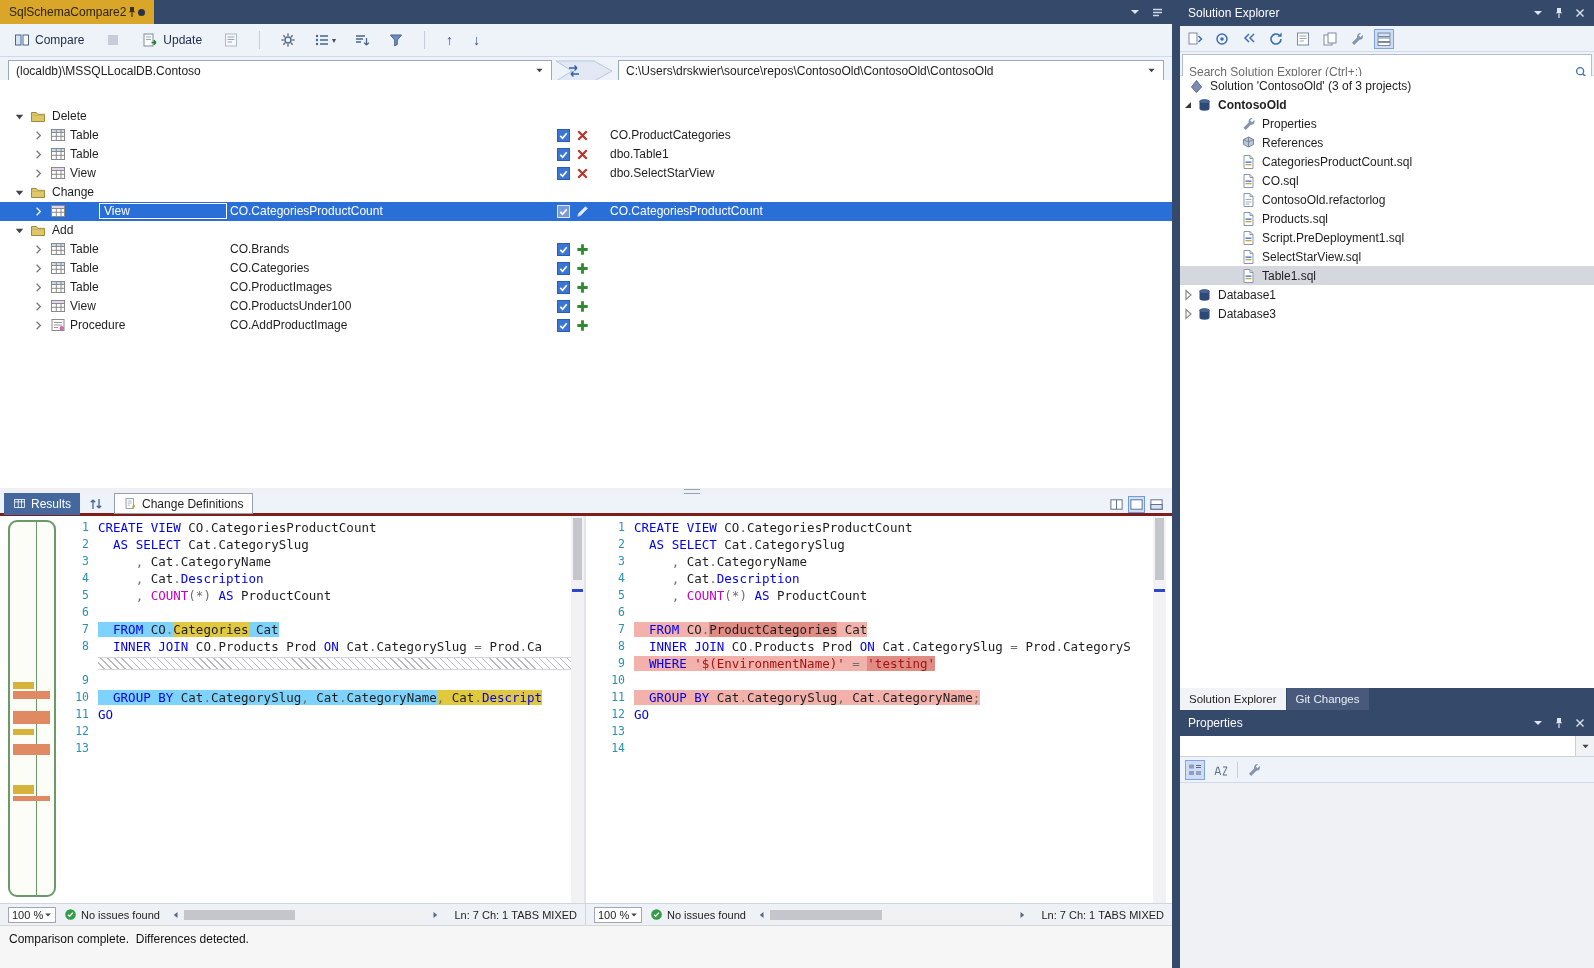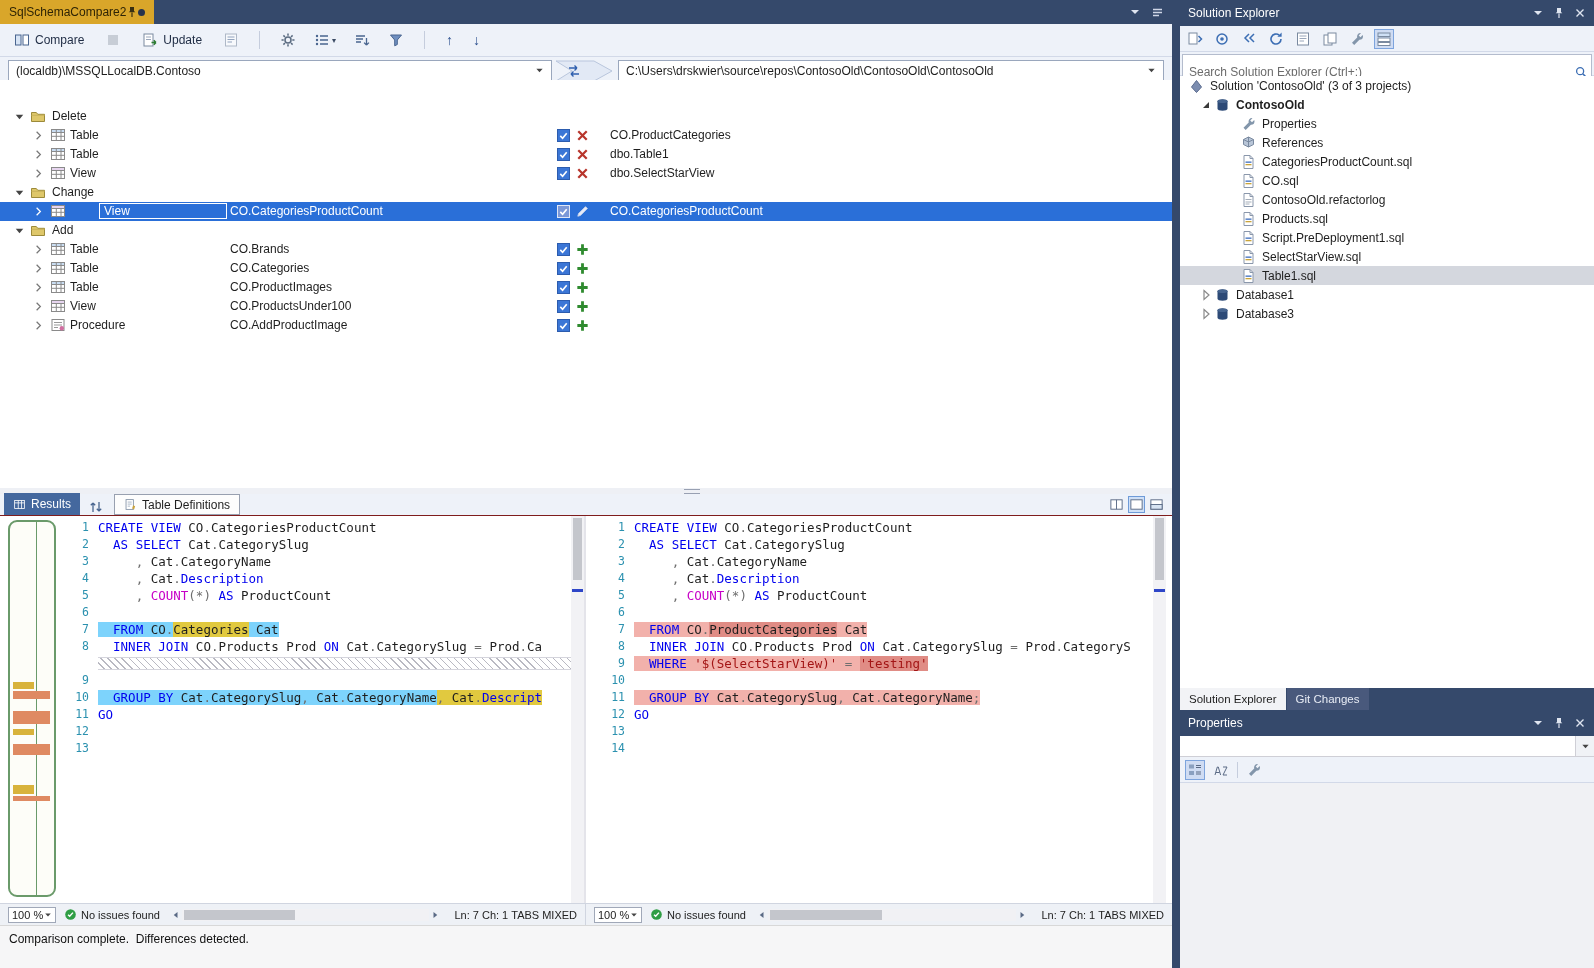--- a/index.html
+++ b/index.html
@@ -51,21 +51,21 @@
 .act{left:575px;top:2px;width:15px;height:15px}
 .tgt{left:610px}
 .cg-row.sel{background:#2a6fd8;color:#fff}
 .cg-row.sel .ic svg *{stroke:#fff}
 .cg-row.sel .chk{background:#7b98d8;border-color:#dfe6f7}
 
 
 .hsplit{position:absolute;top:488px;left:0;width:1172px;height:6px;background:#eef0f5}
 .hsplit::after{content:"";position:absolute;left:684px;top:1px;width:16px;height:3px;border-top:1px solid #98a0b2;border-bottom:1px solid #98a0b2}
 #results{position:absolute;top:494px;left:0;width:1172px;height:431px;background:#fff}
-.res-tabs{position:relative;height:22px;background:#eef2f9;border-bottom:1px solid #7f1d1d;display:flex;align-items:flex-end}
+.res-tabs{position:relative;height:22px;background:#eef2f9;border-bottom:3px solid #7f1d1d;display:flex;align-items:center}
 .res-tab{display:flex;align-items:center;gap:5px;padding:0 9px;height:22px}
 .res-tab.active{background:#44689e;color:#fff;margin-left:4px}
 .res-tab.doc{background:#fdfdfd;border:1px solid #98a0b0;height:21px;margin-left:10px;color:#1e1e1e}
 .sortbtn{margin-left:8px;display:flex;align-items:center}
 .layouts{position:absolute;right:8px;top:3px;display:flex;gap:5px}
 .lay{width:15px;height:15px}
 .lay.sel-lay{outline:1px solid #6f9bd8;background:#cfe0f7}
 .diff{position:absolute;top:22px;left:0;right:0;bottom:22px;background:#fff}
 .map{position:absolute;left:8px;top:4px;width:48px;bottom:6px}
 .map-box{position:absolute;inset:0;border:2px solid #6a9a6a;border-radius:9px;background:#fdfdf8}
@@ -112,21 +112,21 @@
 .tbtn.sel{background:#cfdcf3;border:1px solid #7da4dd}
 .se-search{height:24px;background:#eef2f9;border-bottom:1px solid #d2d9e8;padding:2px}
 .search{height:24px;background:#fff;border:1px solid #b4bccd;display:flex;align-items:center;padding:12px 3px 0 6px}
 .search input{flex:1;border:0;outline:0;background:transparent;font-family:"Liberation Sans",sans-serif;font-size:12px;color:#444}
 .search input::placeholder{color:#6b6b6b}
 #tree{position:absolute;top:76px;left:0;right:0;height:612px;background:#fff;overflow:hidden}
 .tr{display:flex;align-items:center;height:19px;white-space:nowrap}
 .tr .arrow{width:16px;height:16px;display:inline-flex;flex:none}
 .tr .icon{width:17px;height:16px;margin-right:5px}
 .tr.lvl0{padding-left:8px}
-.tr.lvl1{padding-left:18px}
+.tr.lvl1{padding-left:0}
 .tr.lvl2{padding-left:60px}
 .tr.sel{background:#d4d7de}
 .tr.bold .tlabel{font-weight:bold}
 .se-tabs{position:absolute;top:688px;left:0;right:0;height:22px;background:#35496b;display:flex;align-items:flex-end}
 .se-tab{height:22px;display:flex;align-items:center;padding:0 9px;font-size:11.5px}
 .se-tab.active{background:#f2f3f6;color:#1e1e1e}
 .se-tab.inactive{background:#49597c;color:#e8ecf5;margin-left:1px}
 .props-head{position:absolute;top:710px;left:0;right:0}
 .props-combo{position:absolute;top:736px;left:0;right:0;height:21px;background:#fff;border-bottom:1px solid #cfcfd6;display:flex}
 .props-combo .cbtn{margin-left:auto;width:19px;display:flex;align-items:center;justify-content:center;background:#f0f2f6;border-left:1px solid #cfcfd6}
@@ -534,21 +534,21 @@
             </span>
           </div>
         <div class="res-tab doc">
           <span class="icon" style="width:13px;height:13px">
               <svg viewBox="0 0 16 16">
                 <rect x="2.5" y="2" width="9" height="12" fill="#fff" stroke="#7a8aa0"></rect>
                 <path d="M4.5 5h5M4.5 7.5h5M4.5 10h3" stroke="#9aa7bb"></path>
                 <path d="M10 13l1.3-4 2.4 1-1.3 4z" fill="#caa23c"></path>
               </svg>
             </span>
-          <span>Table Definitions</span>
+          <span>Change Definitions</span>
         </div>
         <div class="layouts">
           <span class="lay icon">
               <svg viewBox="0 0 16 16">
                 <rect x="2" y="3" width="12" height="10" fill="#fff" stroke="#5a6a85"></rect>
                 <path d="M8 3v10" stroke="#5a6a85"></path>
               </svg>
             </span>
           <span class="lay icon sel-lay">
               <svg viewBox="0 0 16 16">
@@ -603,21 +603,21 @@
         <div class="pane rightp">
           <div class="code" id="code-right">
               <div class="code-line"><span class="ln">1</span><span class="ct"><span class="tok k">CREATE</span><span class="tok "> </span><span class="tok k">VIEW</span><span class="tok "> CO</span><span class="tok p">.</span><span class="tok ">CategoriesProductCount</span></span></div>
               <div class="code-line"><span class="ln">2</span><span class="ct"><span class="tok ">  </span><span class="tok k">AS</span><span class="tok "> </span><span class="tok k">SELECT</span><span class="tok "> Cat</span><span class="tok p">.</span><span class="tok ">CategorySlug</span></span></div>
               <div class="code-line"><span class="ln">3</span><span class="ct"><span class="tok ">     </span><span class="tok p">,</span><span class="tok "> Cat</span><span class="tok p">.</span><span class="tok ">CategoryName</span></span></div>
               <div class="code-line"><span class="ln">4</span><span class="ct"><span class="tok ">     </span><span class="tok p">,</span><span class="tok "> Cat</span><span class="tok p">.</span><span class="tok k">Description</span></span></div>
               <div class="code-line"><span class="ln">5</span><span class="ct"><span class="tok ">     </span><span class="tok p">,</span><span class="tok "> </span><span class="tok f">COUNT</span><span class="tok p">(*)</span><span class="tok "> </span><span class="tok k">AS</span><span class="tok "> ProductCount</span></span></div>
               <div class="code-line"><span class="ln">6</span><span class="ct"></span></div>
               <div class="code-line"><span class="ln">7</span><span class="ct"><span class="hl-r"><span class="tok ">  </span><span class="tok k">FROM</span><span class="tok "> CO</span><span class="tok p">.</span><span class="tok  st">ProductCategories</span><span class="tok "> Cat</span></span></span></div>
               <div class="code-line"><span class="ln">8</span><span class="ct"><span class="tok ">  </span><span class="tok k">INNER</span><span class="tok "> </span><span class="tok k">JOIN</span><span class="tok "> CO</span><span class="tok p">.</span><span class="tok ">Products Prod </span><span class="tok k">ON</span><span class="tok "> Cat</span><span class="tok p">.</span><span class="tok ">CategorySlug </span><span class="tok p">=</span><span class="tok "> Prod</span><span class="tok p">.</span><span class="tok ">CategoryS</span></span></div>
-              <div class="code-line"><span class="ln">9</span><span class="ct"><span class="hl-r"><span class="tok ">  </span><span class="tok k">WHERE</span><span class="tok "> </span><span class="tok s">'$(SelectStarView)'</span><span class="tok "> </span><span class="tok p">=</span><span class="tok "> </span><span class="tok s st">'testing'</span></span></span></div>
+              <div class="code-line"><span class="ln">9</span><span class="ct"><span class="hl-r"><span class="tok ">  </span><span class="tok k">WHERE</span><span class="tok "> </span><span class="tok s">'$(EnvironmentName)'</span><span class="tok "> </span><span class="tok p">=</span><span class="tok "> </span><span class="tok s st">'testing'</span></span></span></div>
               <div class="code-line"><span class="ln">10</span><span class="ct"></span></div>
               <div class="code-line"><span class="ln">11</span><span class="ct"><span class="hl-r"><span class="tok ">  </span><span class="tok k">GROUP</span><span class="tok "> </span><span class="tok k">BY</span><span class="tok "> Cat</span><span class="tok p">.</span><span class="tok ">CategorySlug</span><span class="tok p">,</span><span class="tok "> Cat</span><span class="tok p">.</span><span class="tok ">CategoryName</span><span class="tok p">;</span></span></span></div>
               <div class="code-line"><span class="ln">12</span><span class="ct"><span class="tok k">GO</span></span></div>
               <div class="code-line"><span class="ln">13</span><span class="ct"></span></div>
               <div class="code-line"><span class="ln">14</span><span class="ct"></span></div>
             </div>
           <div class="vscroll">
               <div class="vthumb"></div>
               <div class="vmark"></div>
             </div>

